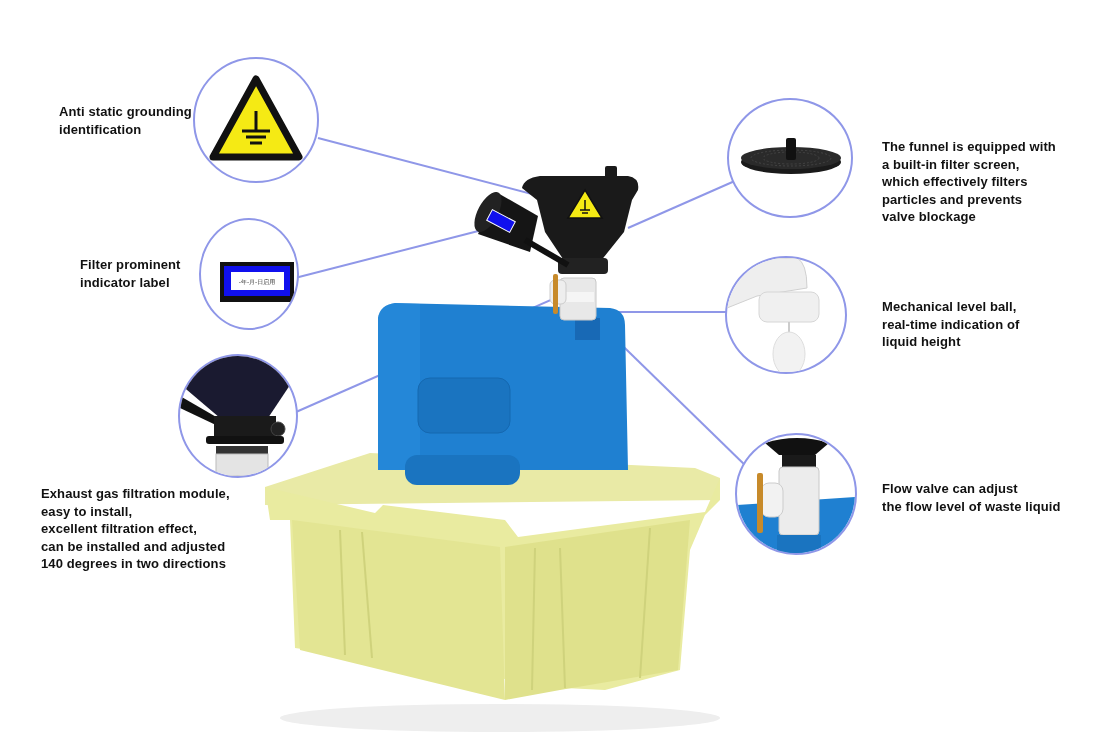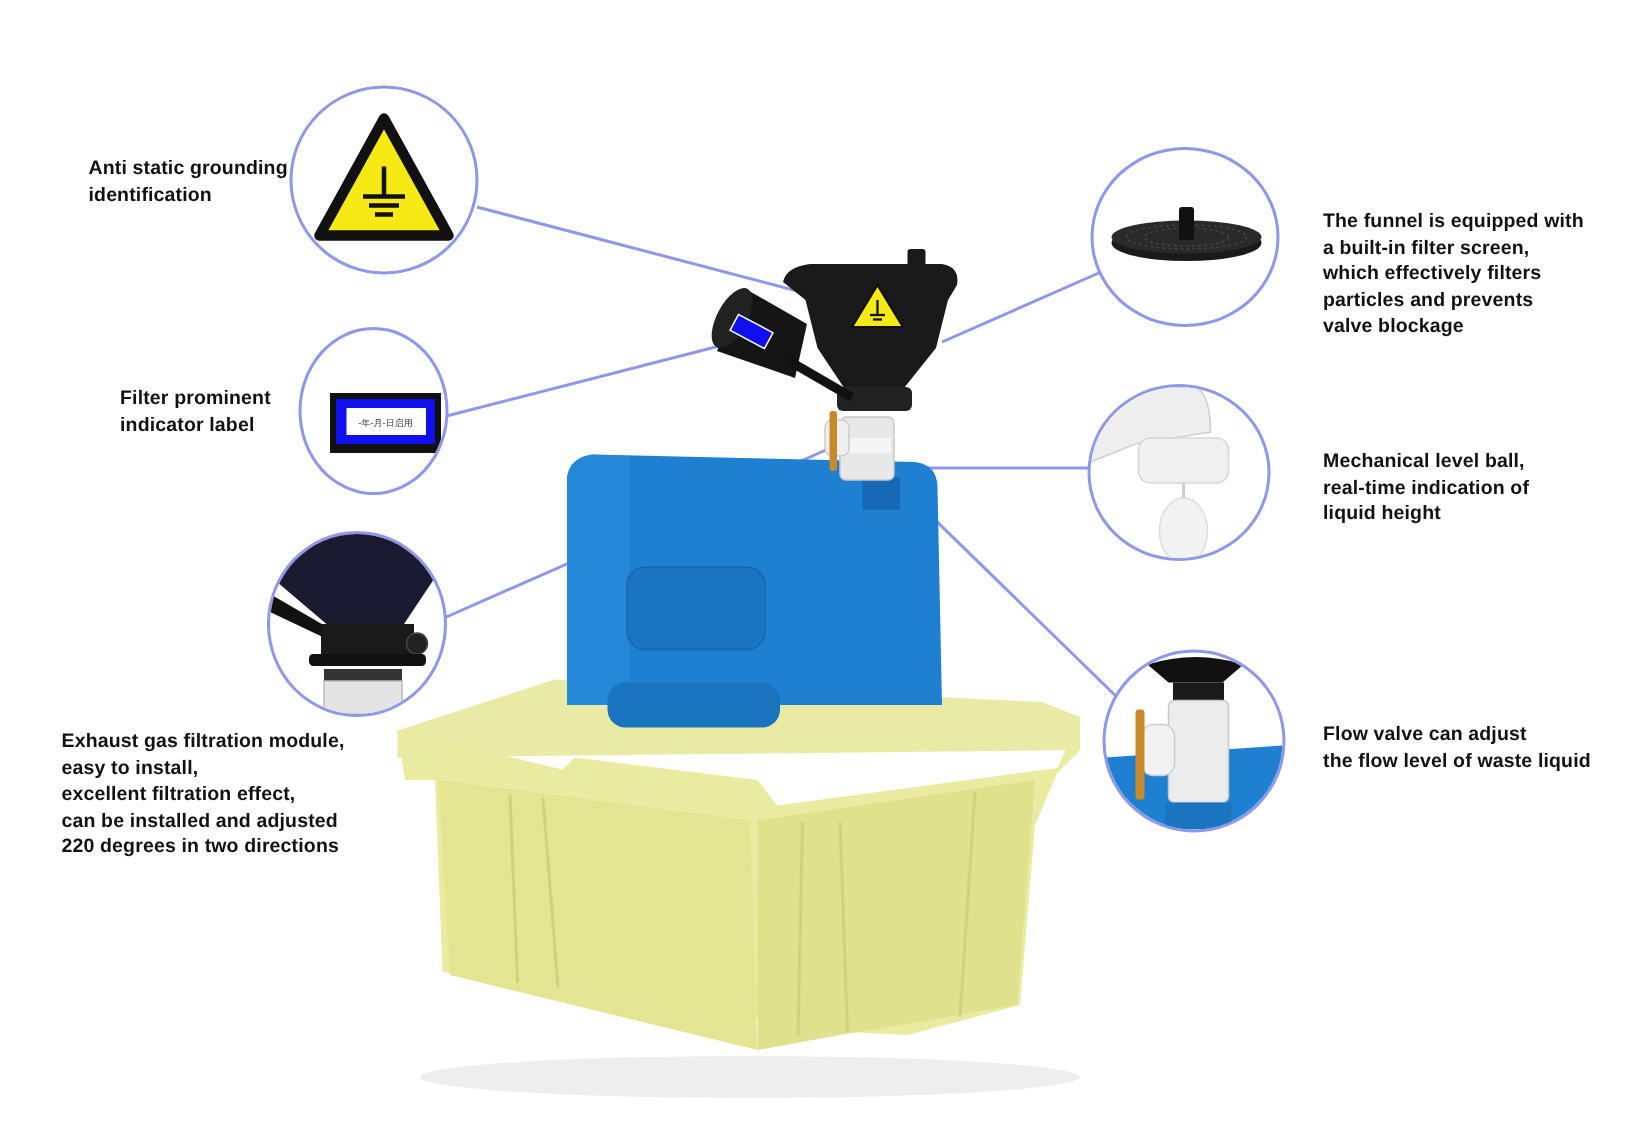--- a/index.html
+++ b/index.html
@@ -139,21 +139,21 @@
 </div>
 
 <div class="label" style="left:17px;top:103px;margin-left:42px;">Anti static grounding
 identification</div>
 <div class="label" style="left:80px;top:256px;">Filter prominent
 indicator label</div>
 <div class="label" style="left:41px;top:485px;">Exhaust gas filtration module,
 easy to install,
 excellent filtration effect,
 can be installed and adjusted
-220 degrees in two directions</div>
+140 degrees in two directions</div>
 <div class="label" style="left:882px;top:106px;margin-top:32px;">The funnel is equipped with
 a built-in filter screen,
 which effectively filters
 particles and prevents
 valve blockage</div>
 <div class="label" style="left:882px;top:284px;margin-top:14px;">Mechanical level ball,
 real-time indication of
 liquid height</div>
 <div class="label" style="left:882px;top:480px;">Flow valve can adjust
 the flow level of waste liquid</div>

